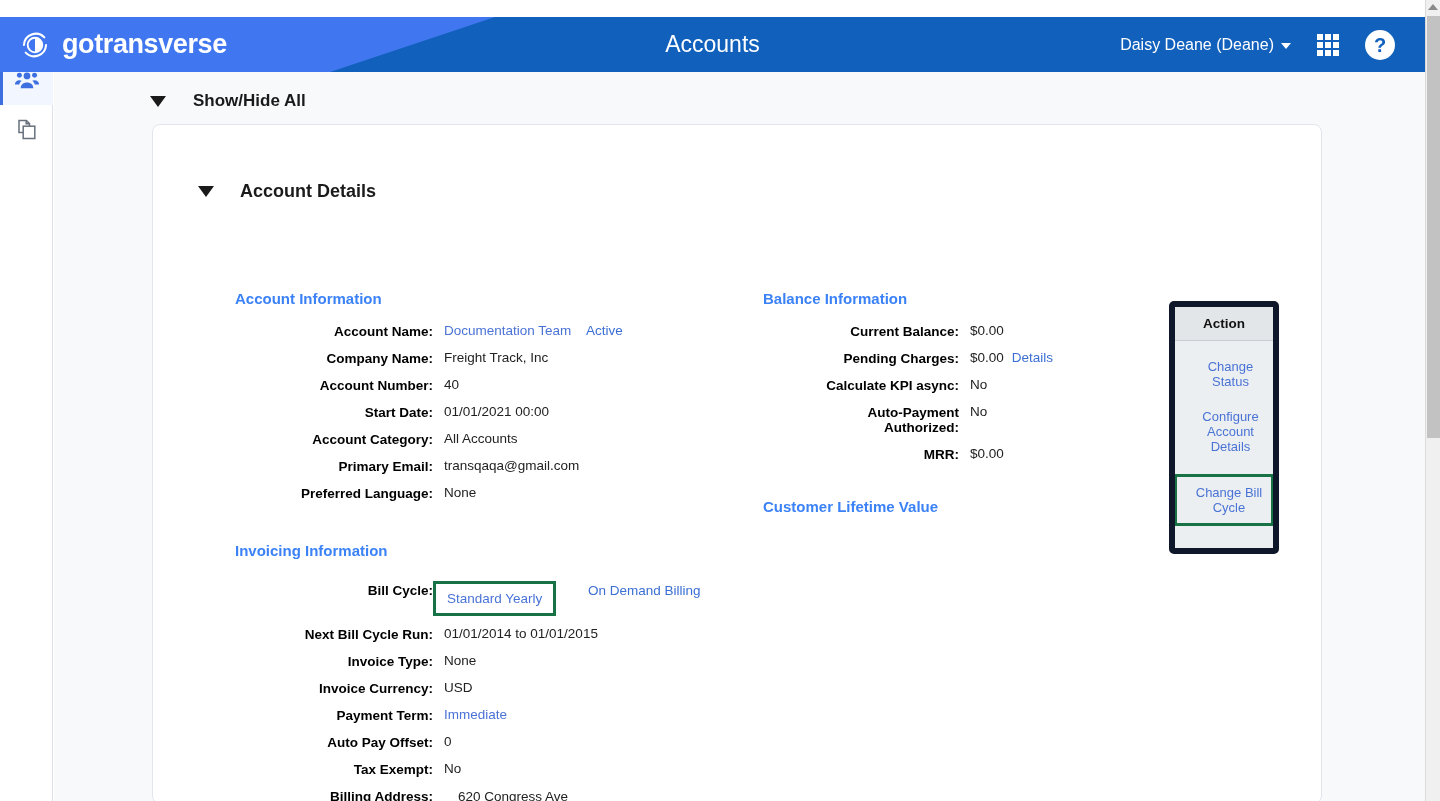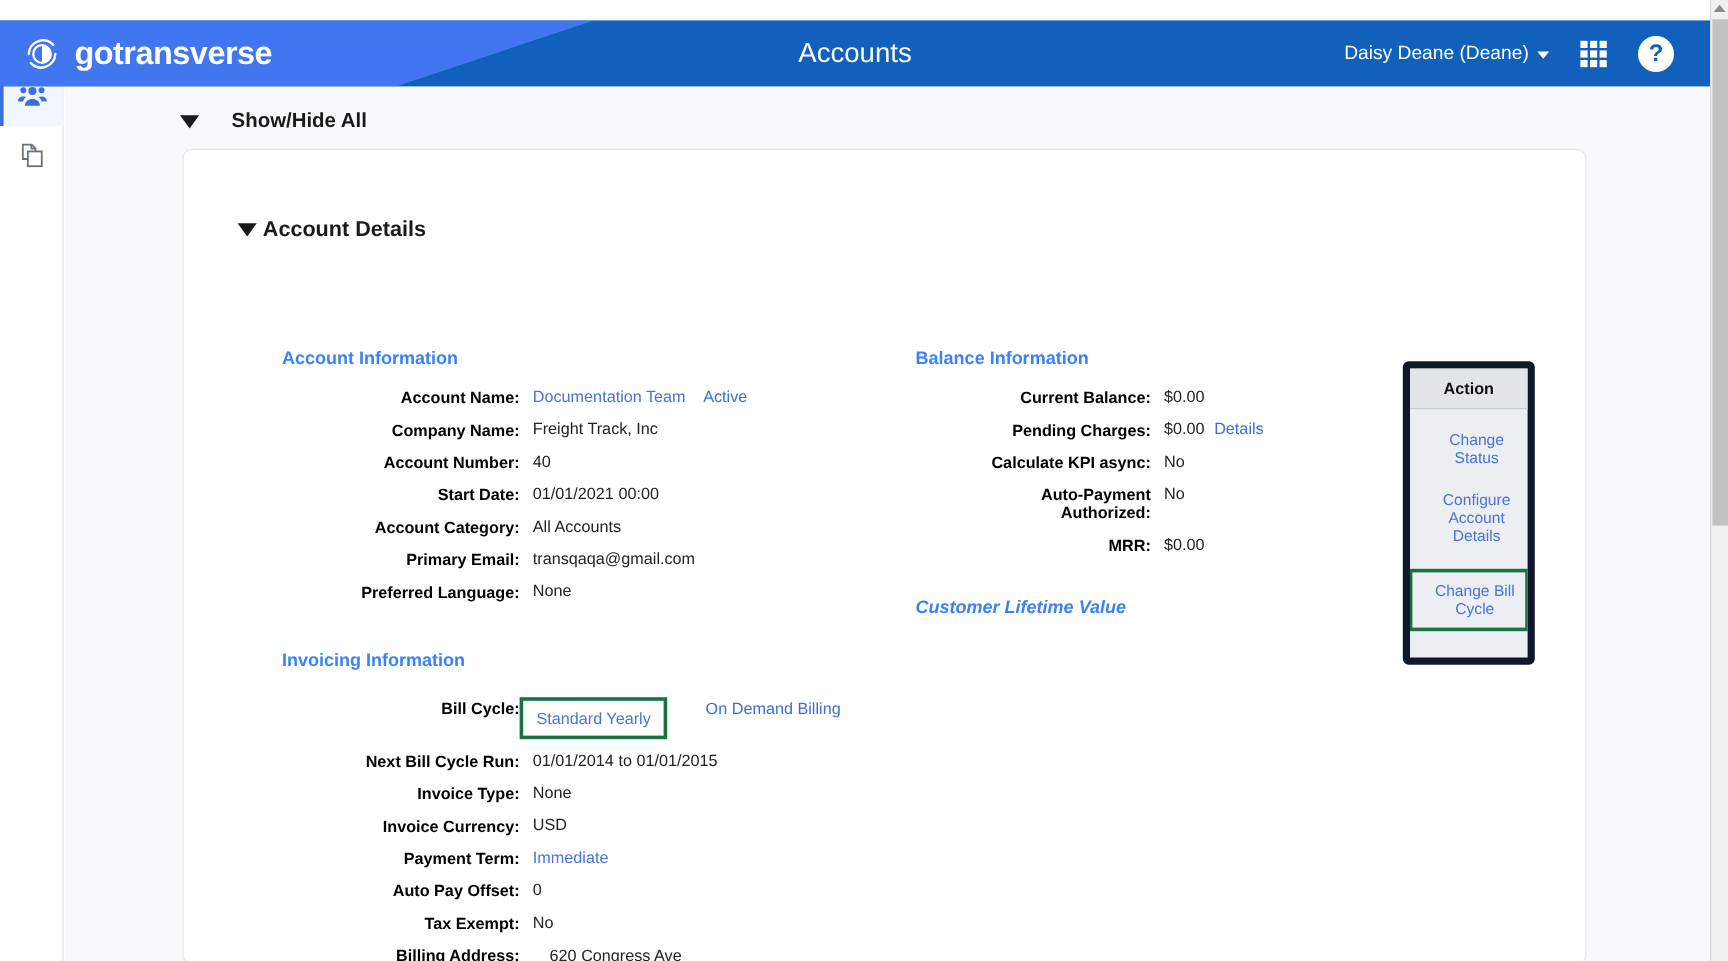--- a/index.html
+++ b/index.html
@@ -137,21 +137,21 @@
   .card {
     margin: 13px 0 0 98px;
     width: 1170px;
     background: #ffffff;
     border: 1px solid #e2e6ec;
     border-radius: 8px;
     position: relative;
     min-height: 680px;
   }
   .section-head {
-    display: flex; align-items: center; gap: 5px;
+    display: flex; align-items: center; gap: 26px;
     padding: 56px 0 0 45px;
   }
   .section-title {
     font-size: 18px; font-weight: bold; color: #1a1a1a;
   }
 
   .cols {
     position: relative;
     padding: 0 0 0 0;
   }
@@ -388,21 +388,21 @@
           <div class="flabel" style="width:196px; white-space:pre-line; line-height:15px;">Auto-Payment
 Authorized:</div>
           <div class="fvalue">No</div>
         </div>
 
         <div class="frow">
           <div class="flabel" style="width:196px;">MRR:</div>
           <div class="fvalue">$0.00</div>
         </div>
 
-        <div class="block-title" style="margin-top:36px;font-style:italic;">Customer Lifetime Value</div>
+        <div class="block-title" style="margin-top:36px;">Customer Lifetime Value</div>
       </div>
 
       <div class="col-block" style="left:82px; top:340px; width:520px;">
         <div class="block-title">Invoicing Information</div>
 
         <div class="frow" style="margin-bottom:19px;">
           <div class="flabel" style="width:198px; padding-top:8px;">Bill Cycle:</div>
           <div class="fvalue" style="width:160px;">
             <span class="hl link">Standard Yearly</span>
           </div>

